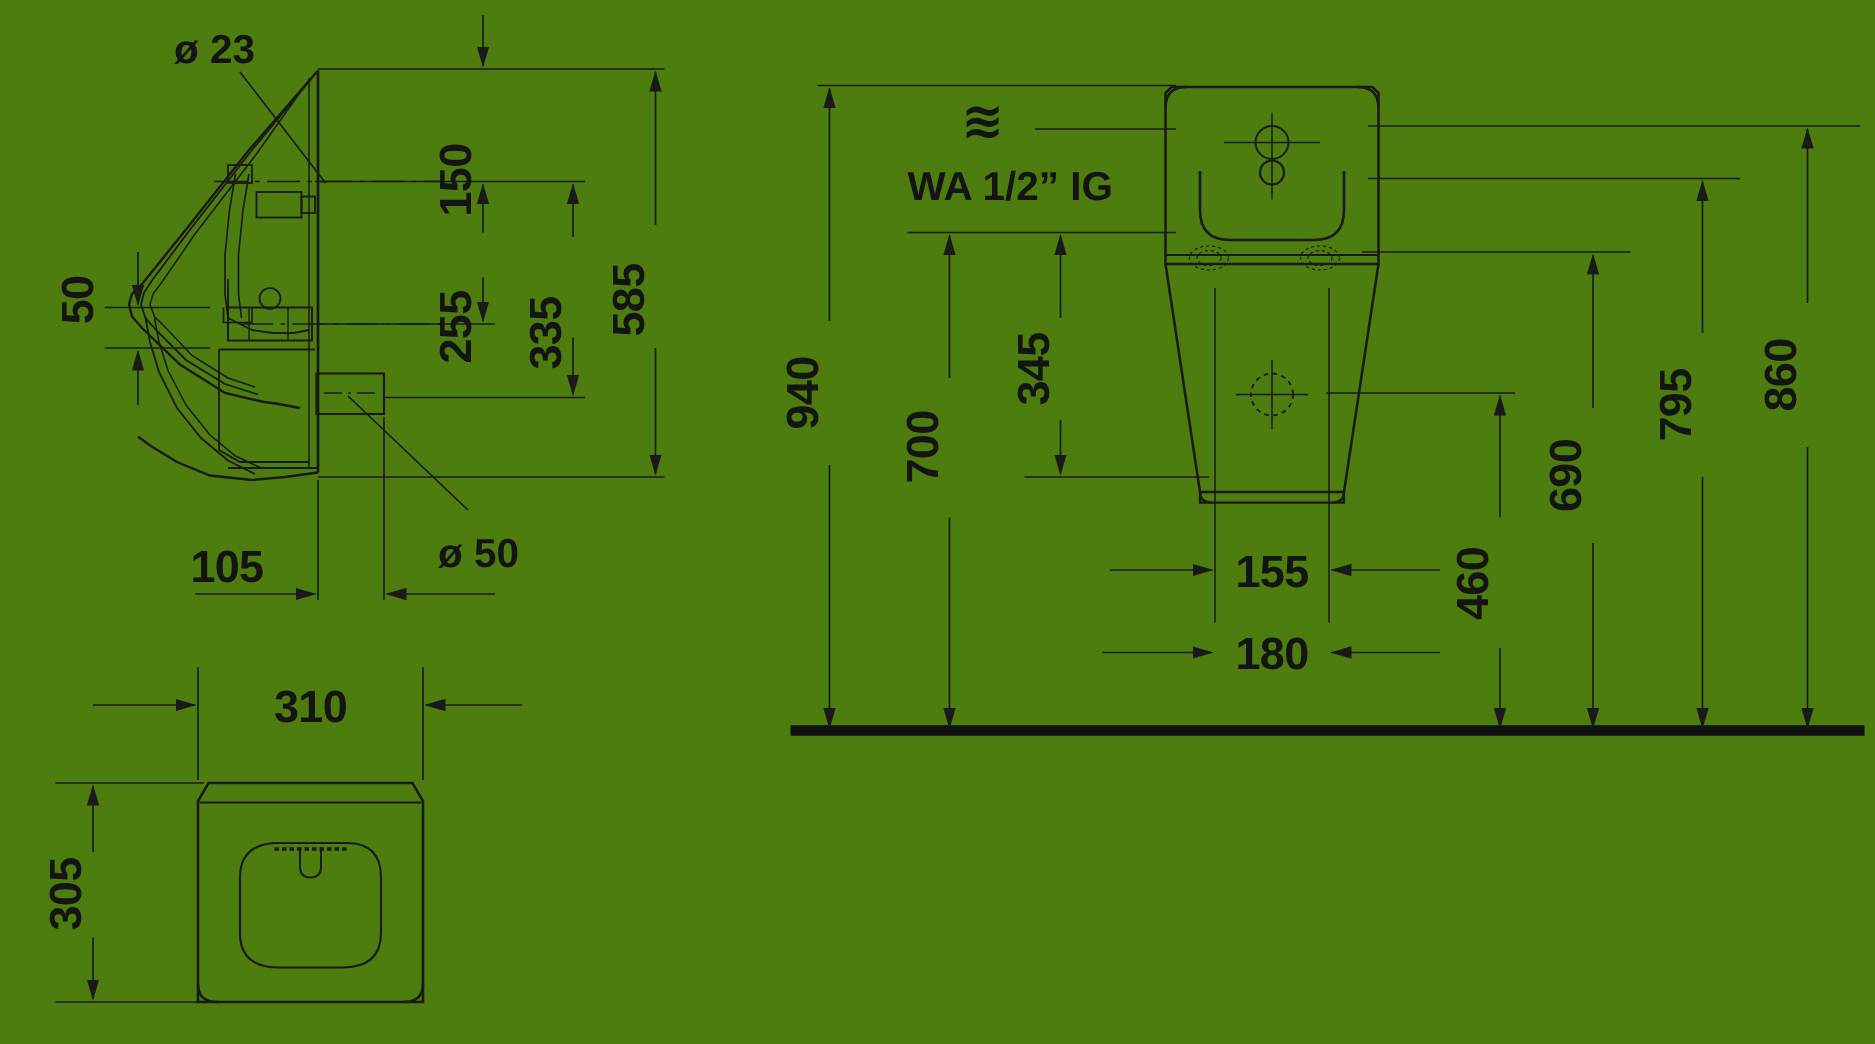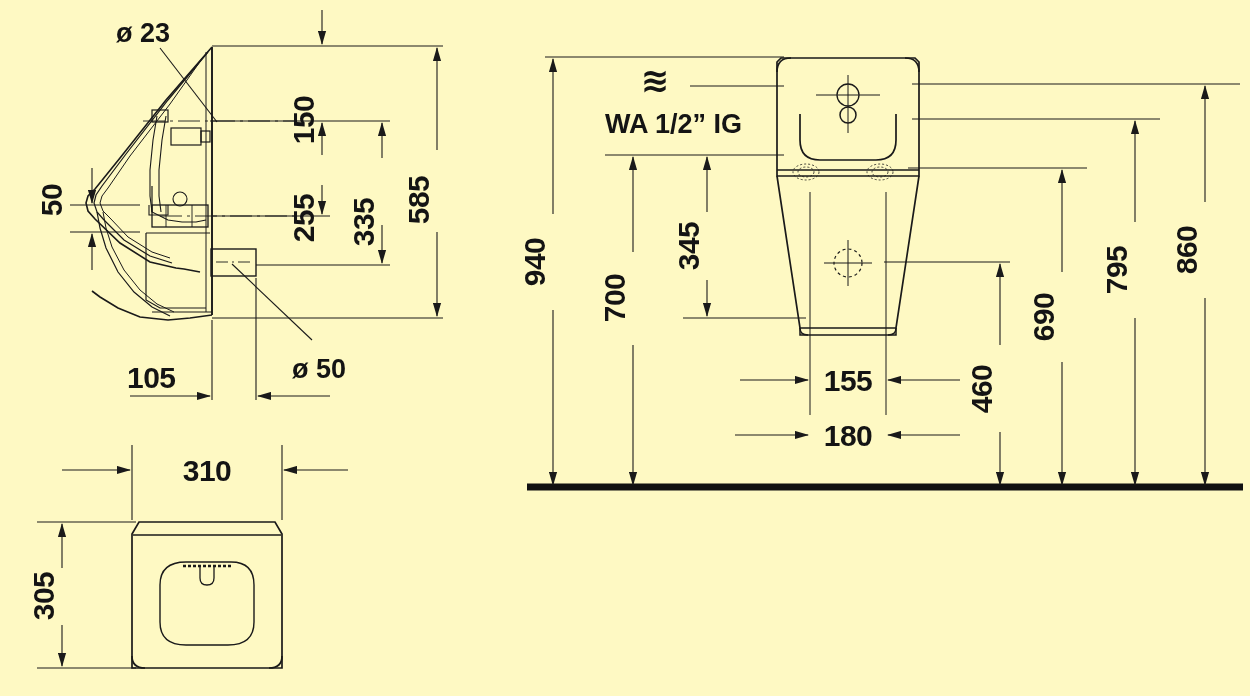--- a/index.html
+++ b/index.html
@@ -1,21 +1,21 @@
 <!DOCTYPE html>
 <html><head>
 <meta charset="utf-8">
 <title>Urinal Technical Drawing</title>
 <style>
   html,body{margin:0;padding:0;background:#ffffff;}
   body{
     font-family:"Liberation Sans","DejaVu Sans",sans-serif;
     width:1250px;height:696px;overflow:hidden;
   }
-  #sheet{position:relative;width:1250px;height:696px;background:#fef9c3;}
+  #sheet{position:relative;width:1250px;height:696px;background:#4d7c0f;}
   #sheet svg{position:absolute;top:0;left:0;}
   .dimtext{
     font-family:"Liberation Sans","DejaVu Sans",sans-serif;
     font-weight:bold;
     fill:#141414;
     font-size:30px;
     letter-spacing:-0.5px;
   }
   .lbl{
     font-family:"Liberation Sans","DejaVu Sans",sans-serif;

